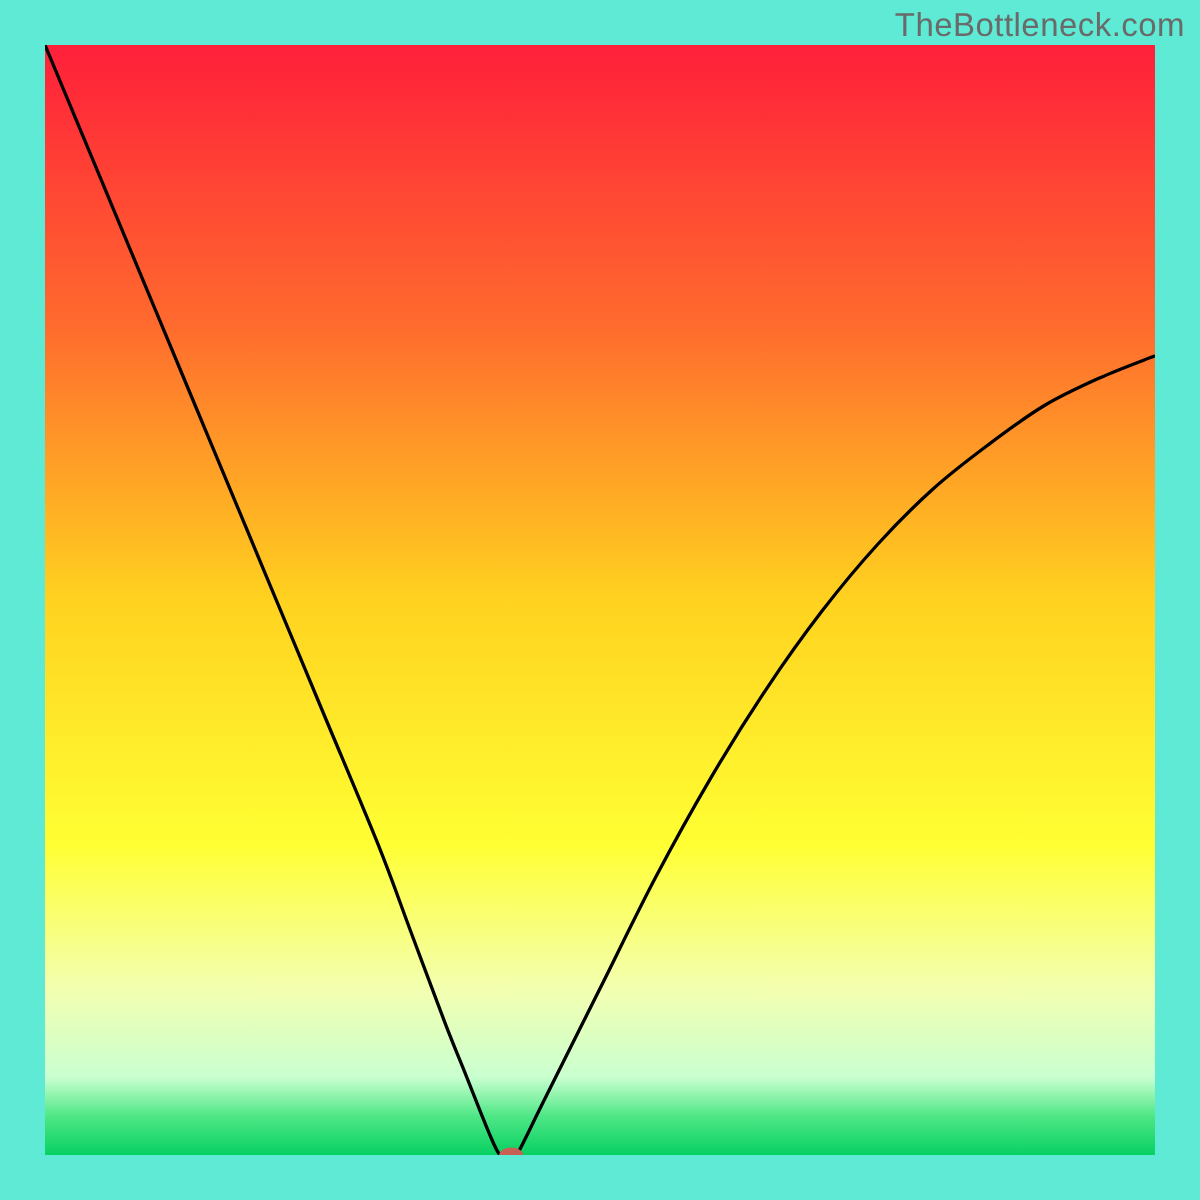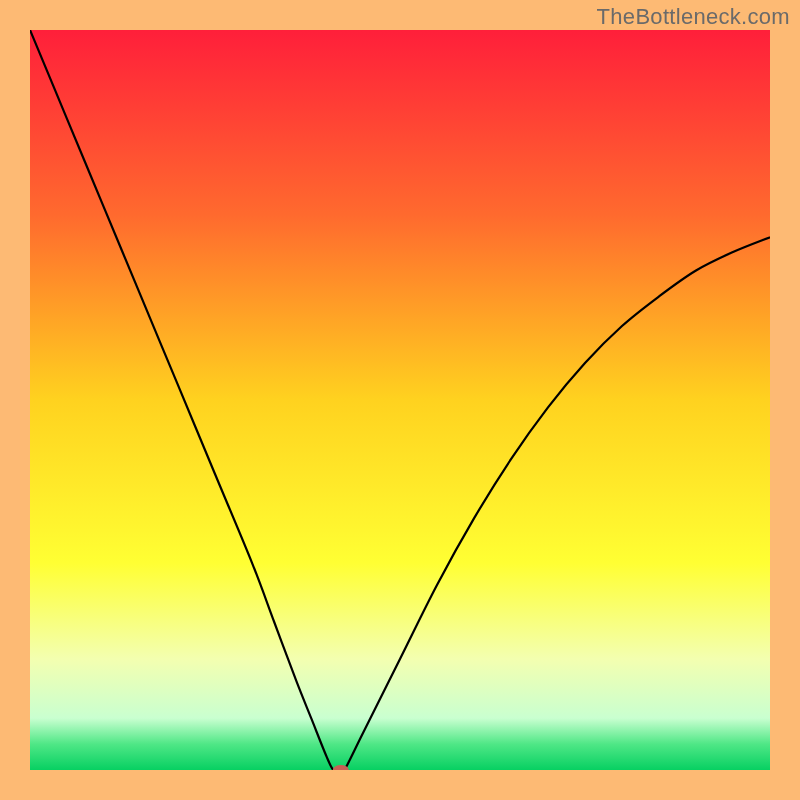--- a/index.html
+++ b/index.html
@@ -8,21 +8,21 @@
     width: 800px;
     height: 800px;
     background: #000000;
     overflow: hidden;
     font-family: Arial, Helvetica, sans-serif;
   }
   .stage {
     position: relative;
     width: 800px;
     height: 800px;
-    background: #fdba74;
+    background: #5eead4;
   }
   .watermark {
     position: absolute;
     top: 4px;
     right: 10px;
     color: #6a6a6a;
     font-size: 22px;
     font-weight: 500;
     letter-spacing: 0.3px;
     user-select: none;

